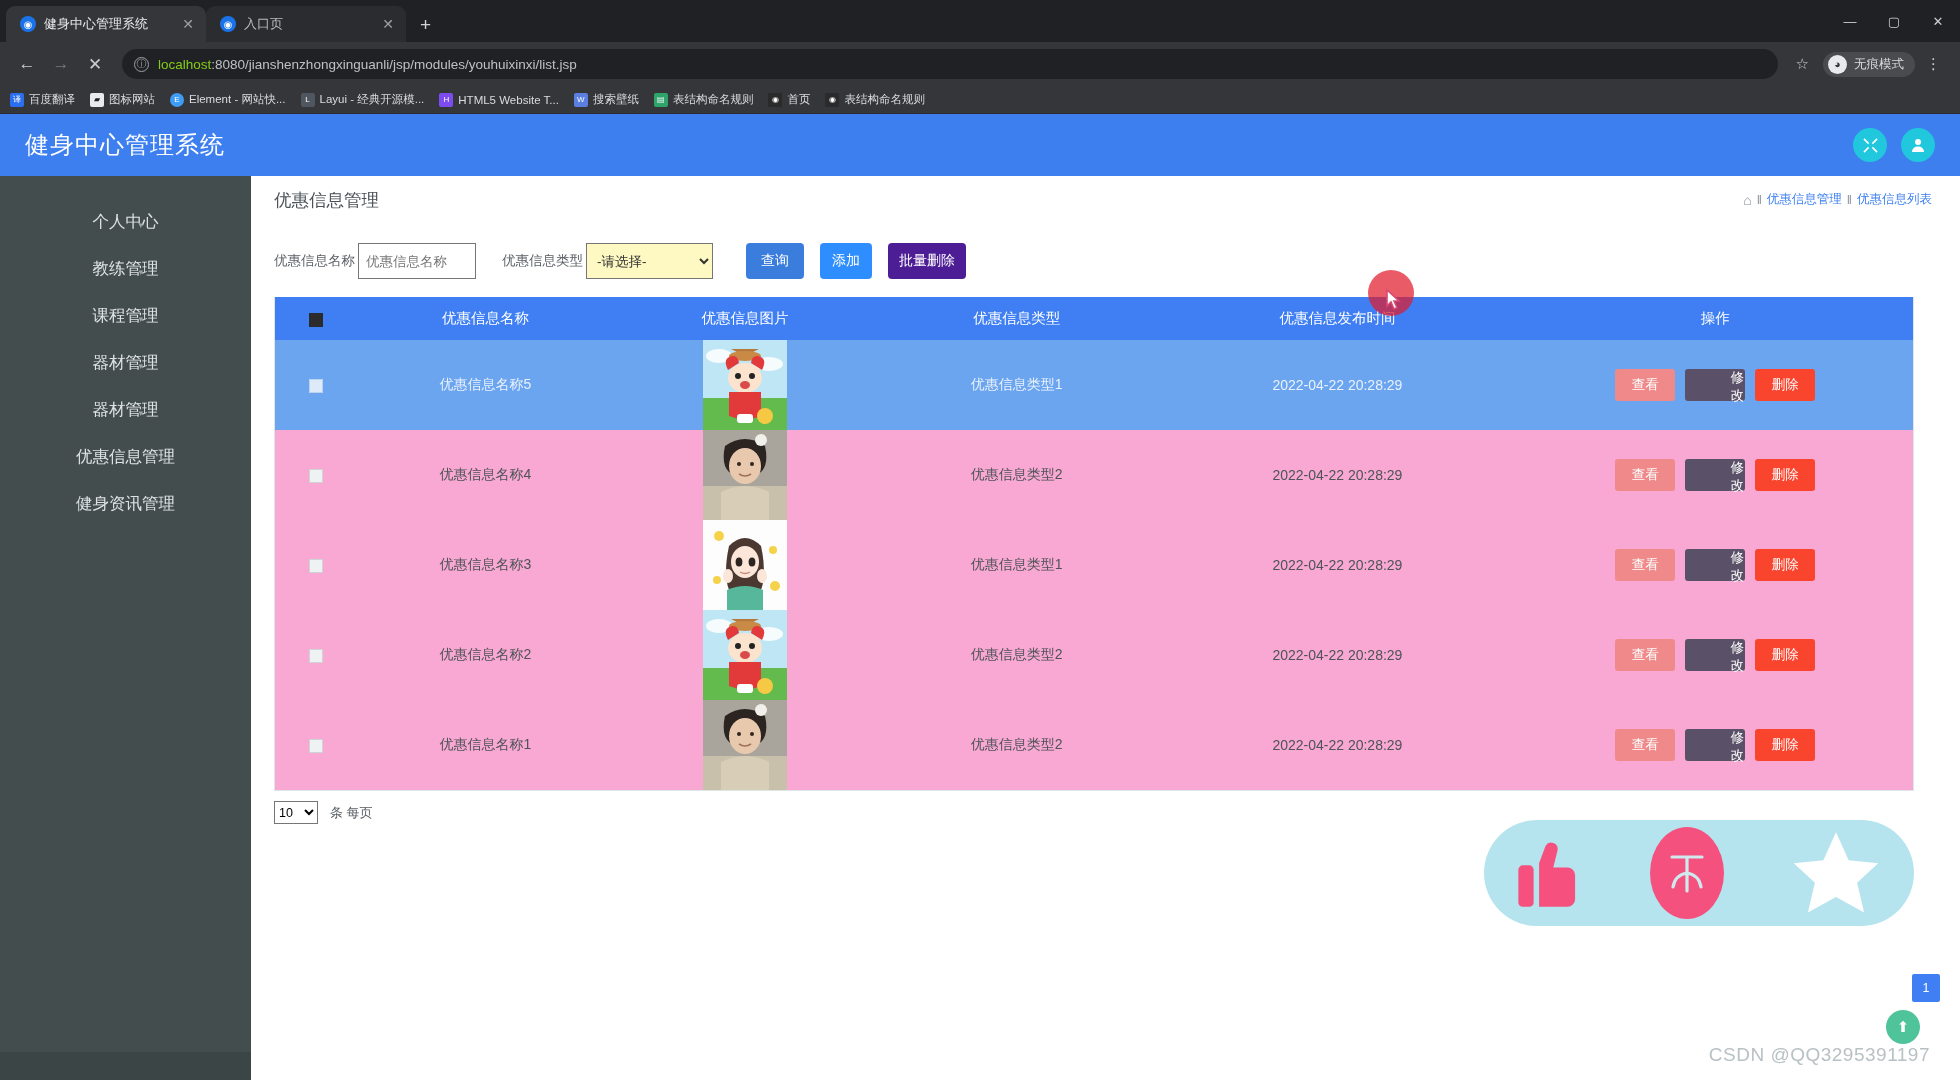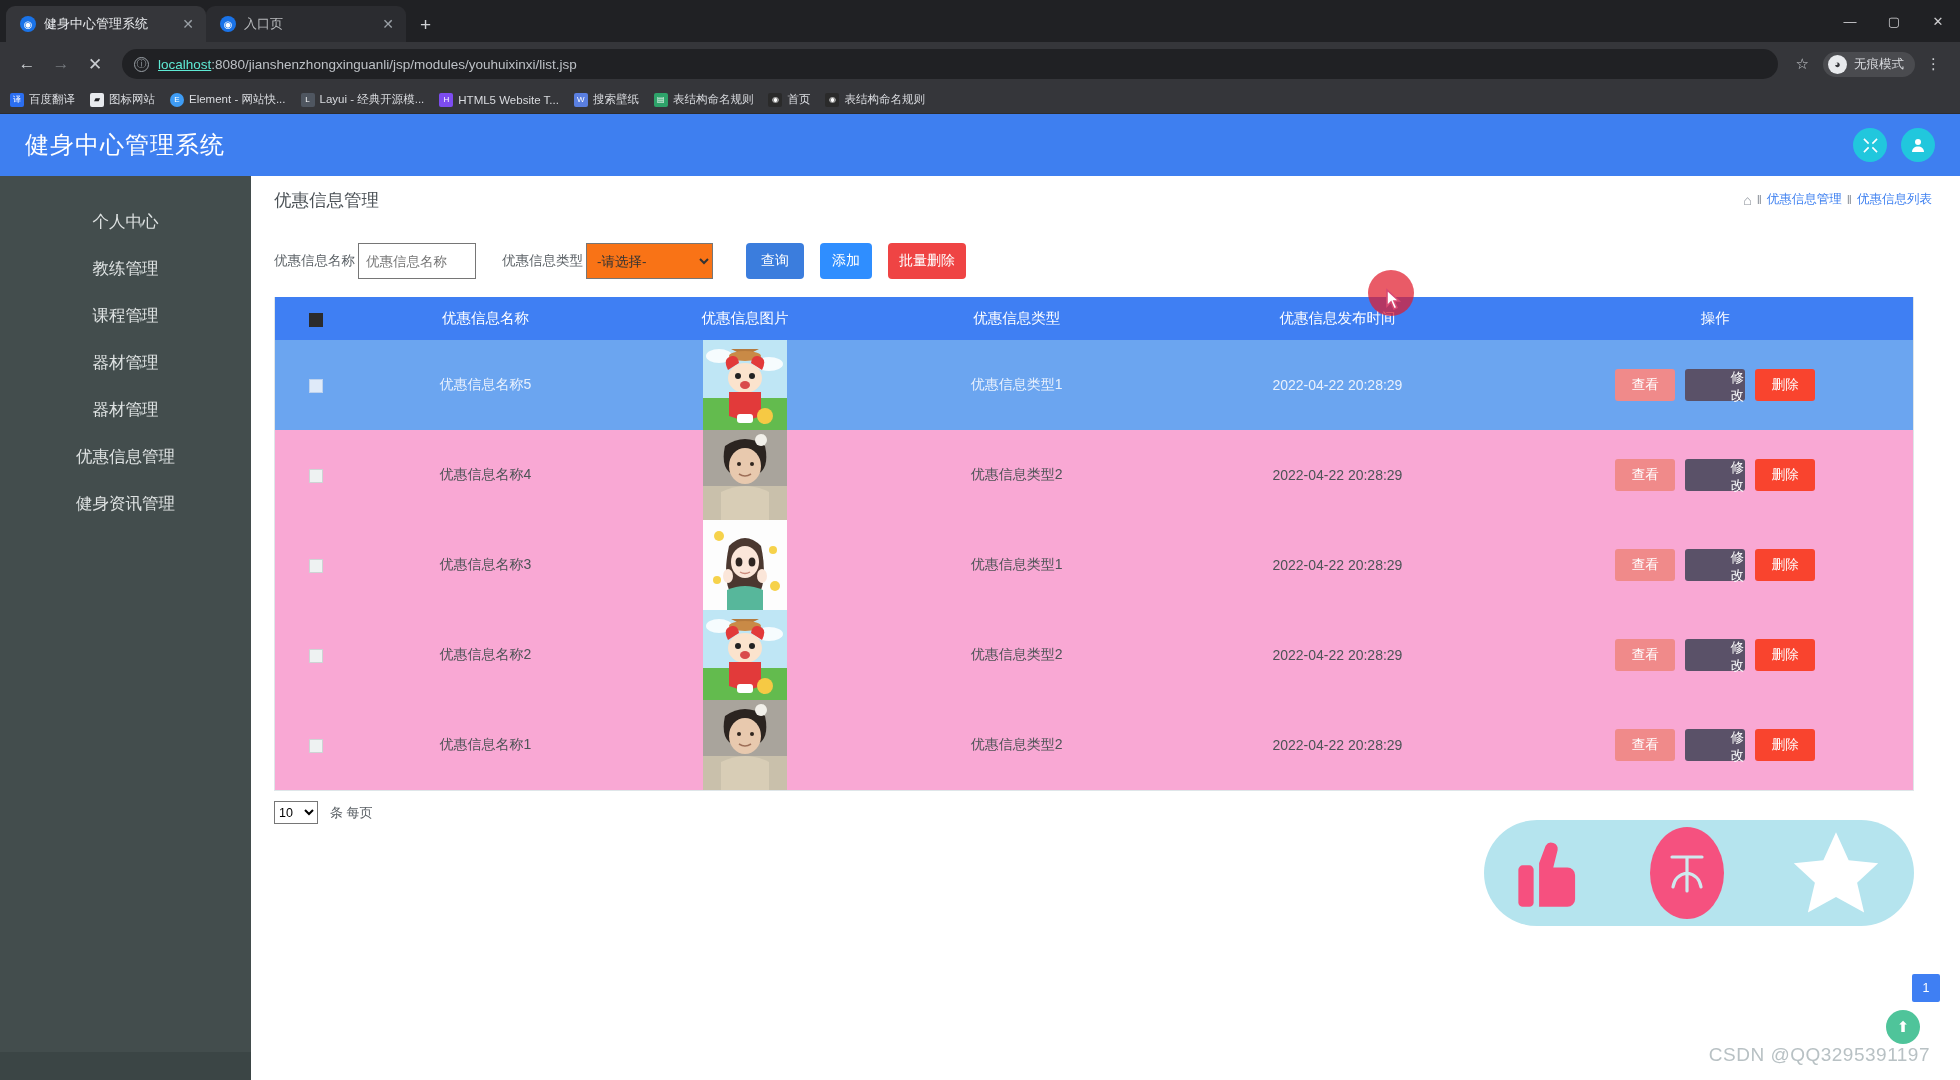--- a/index.html
+++ b/index.html
@@ -37,21 +37,21 @@
   .navbtn { width:30px;height:30px;display:flex;align-items:center;justify-content:center;
     color:#c9ccd0;font-size:17px;}
   .navbtn.dim { color:#75797e; }
   .omnibox {
     flex:1; height:30px; background:#202124; border-radius:15px; display:flex;
     align-items:center; padding: 0 12px; gap:9px; margin-left:8px; margin-right:8px;
   }
   .omnibox .infoico { width:15px;height:15px;border:1.4px solid #9aa0a6;border-radius:50%;
     color:#9aa0a6;font-size:10px;display:flex;align-items:center;justify-content:center;flex:0 0 15px;}
   .omnibox .url { font-size:13.5px; color:#bdc1c6; white-space:nowrap; }
-  .omnibox .url b { color:#5eead4; font-weight:400;text-decoration:underline; }
+  .omnibox .url b { color:#84cc16; font-weight:400; }
   .starico { color:#c9ccd0; font-size:15px; padding:0 6px; }
   .incognito { display:flex;align-items:center;gap:7px;color:#dadce0;font-size:12.5px;
     background:#4a4b4f;border-radius:13px;padding:3px 11px 3px 5px;margin-left:4px;}
   .incognito .ghost { width:19px;height:19px;border-radius:50%;background:#e8eaed;
     display:flex;align-items:center;justify-content:center;font-size:11px;color:#35363a;}
   .dotsico { color:#c9ccd0; font-size:15px; padding:0 7px; }
 
   .bookmarks {
     height: 28px; background:#35363a; display:flex; align-items:center;
     padding: 0 10px; gap: 15px; border-bottom:1px solid #2c2d30;
@@ -83,28 +83,28 @@
     padding: 0 28px 0 23px; }
   .ptitle { font-size:17.5px; color:#4b5156; }
   .crumb { font-size:12.5px; color:#3c7ff0; display:flex; align-items:center; gap:5px; }
   .crumb .homeico { color:#8a9099; font-size:14px; }
   .crumb .sep { color:#8a9099; }
 
   .searchbar { display:flex; align-items:center; padding: 20px 0 18px 23px; gap:0; }
   .flabel { font-size:13.5px; color:#5b6166; margin-right:3px; }
   .finput { width:118px;height:36px;border:1px solid #767676;background:#fff;
     font-size:13.5px;color:#bfbfbf;padding:0 7px; font-family:"Liberation Sans",sans-serif;}
-  .fselect { width:127px;height:36px;border:1px solid #767676;background:#f97316;
+  .fselect { width:127px;height:36px;border:1px solid #767676;background:#fef9c3;
     font-size:13.5px;color:#333;padding:0 6px; font-family:"Liberation Sans",sans-serif;}
   .spacer26 { width:26px; }
   .btn { border:none; color:#fff; font-size:14px; border-radius:4px; height:36px;
     font-family:"Liberation Sans",sans-serif; cursor:pointer; }
   .btn-query { background:#3b7ddd; width:58px; margin-left:33px; }
   .btn-add { background:#2f8eff; width:52px; margin-left:16px; }
-  .btn-del { background:#ef4444; width:78px; margin-left:16px; }
+  .btn-del { background:#4c1d95; width:78px; margin-left:16px; }
 
   .tablewrap { margin: 0 46px 0 23px; border:1px solid #dfe6e9; border-top:none; }
   table.grid { width:100%; border-collapse:collapse; table-layout:fixed; }
   table.grid thead th {
     background:#3f7ff3; color:#fff; font-size:14.5px; font-weight:normal; height:43px;
     text-align:center; border: none;
   }
   .cb { width:14px;height:14px;border:1px solid #9aa0a6;background:#fff;display:inline-block;
     vertical-align:middle;}
   .cb.hdr { background:#2b2b2b; border-color:#2b2b2b; }

